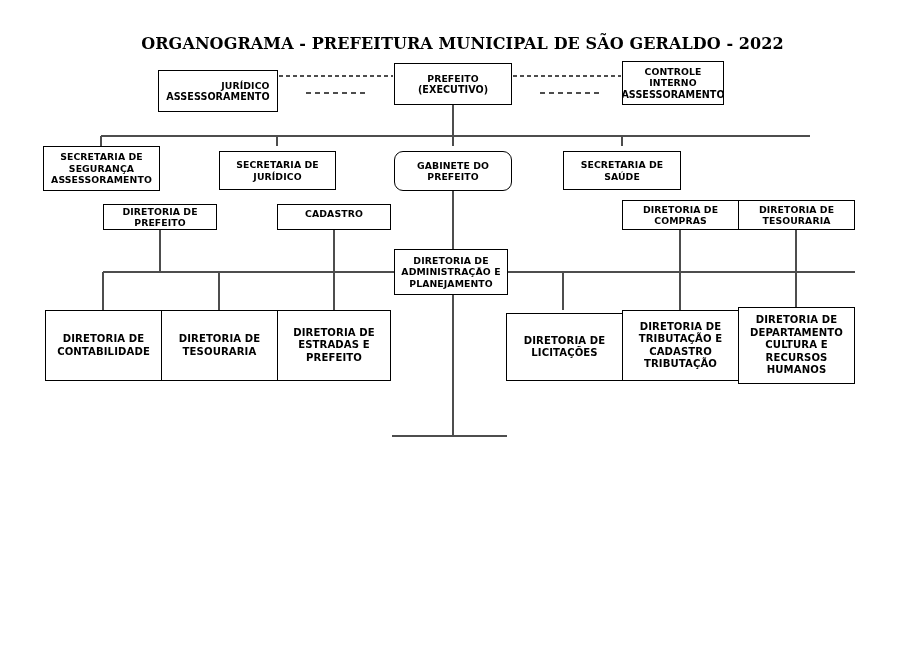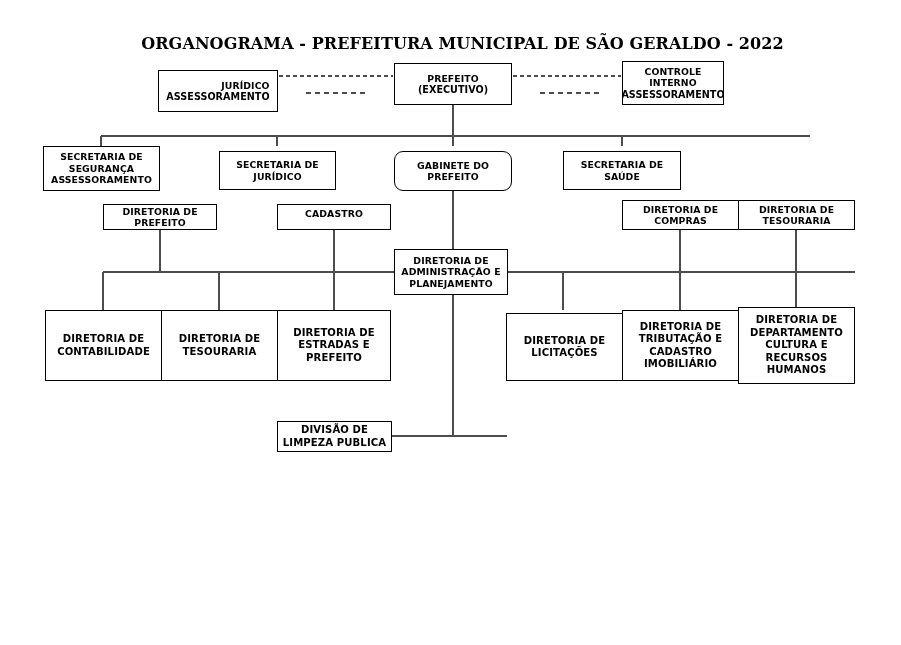--- a/index.html
+++ b/index.html
@@ -241,35 +241,29 @@
       <span class="ln">DIRETORIA DE</span>
       <span class="ln">LICITAÇÕES</span>
     </div>
   </div>
 
   <div class="node big" style="left:622px; top:310px; width:117px; height:71px;">
     <div class="stack">
       <span class="ln">DIRETORIA DE</span>
       <span class="ln">TRIBUTAÇÃO E</span>
       <span class="ln">CADASTRO</span>
-      <span class="ln">IMOBILIÁRIO</span>
+      <span class="ln">TRIBUTAÇÃO</span>
     </div>
   </div>
 
   <div class="node big" style="left:738px; top:307px; width:117px; height:77px;">
     <div class="stack">
       <span class="ln">DIRETORIA DE</span>
       <span class="ln">DEPARTAMENTO</span>
       <span class="ln">CULTURA E</span>
       <span class="ln">RECURSOS</span>
       <span class="ln">HUMANOS</span>
     </div>
   </div>
 
-  <div class="node big" style="left:277px; top:421px; width:115px; height:31px;">
-    <div class="stack">
-      <span class="ln">DIVISÃO DE</span>
-      <span class="ln">LIMPEZA PUBLICA</span>
-    </div>
-  </div>
 
 
 </div>
 
 </body></html>

